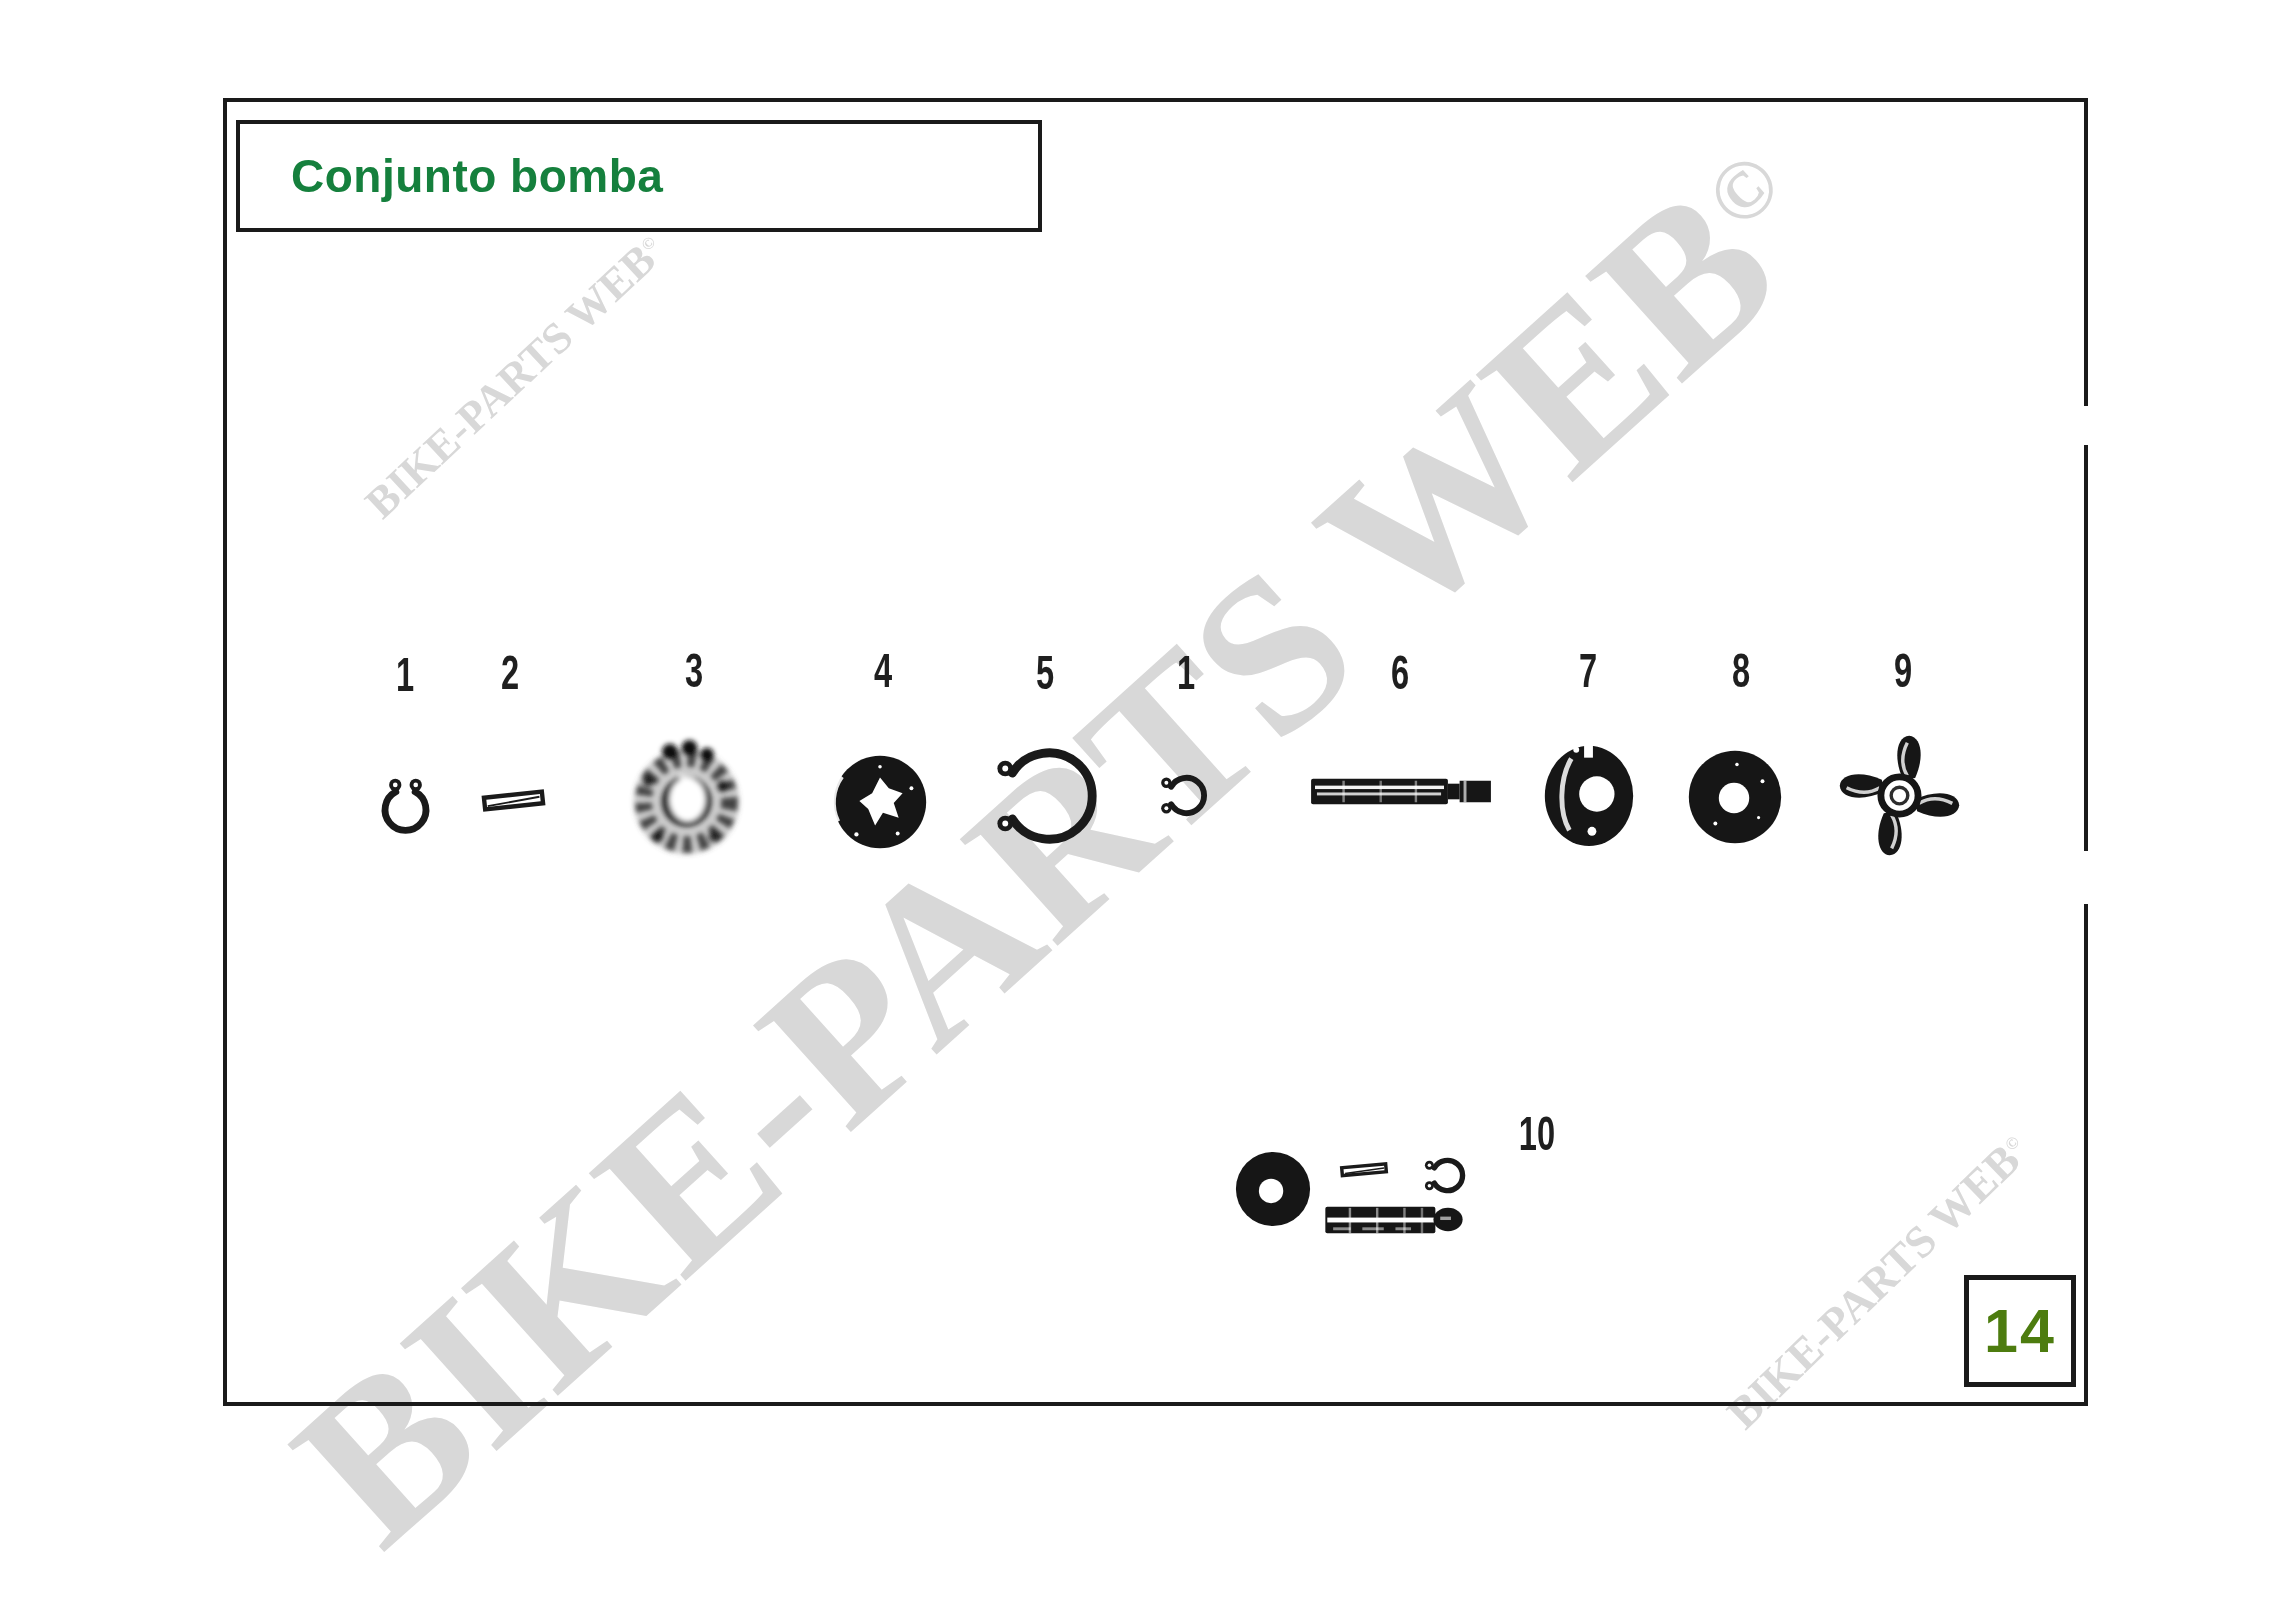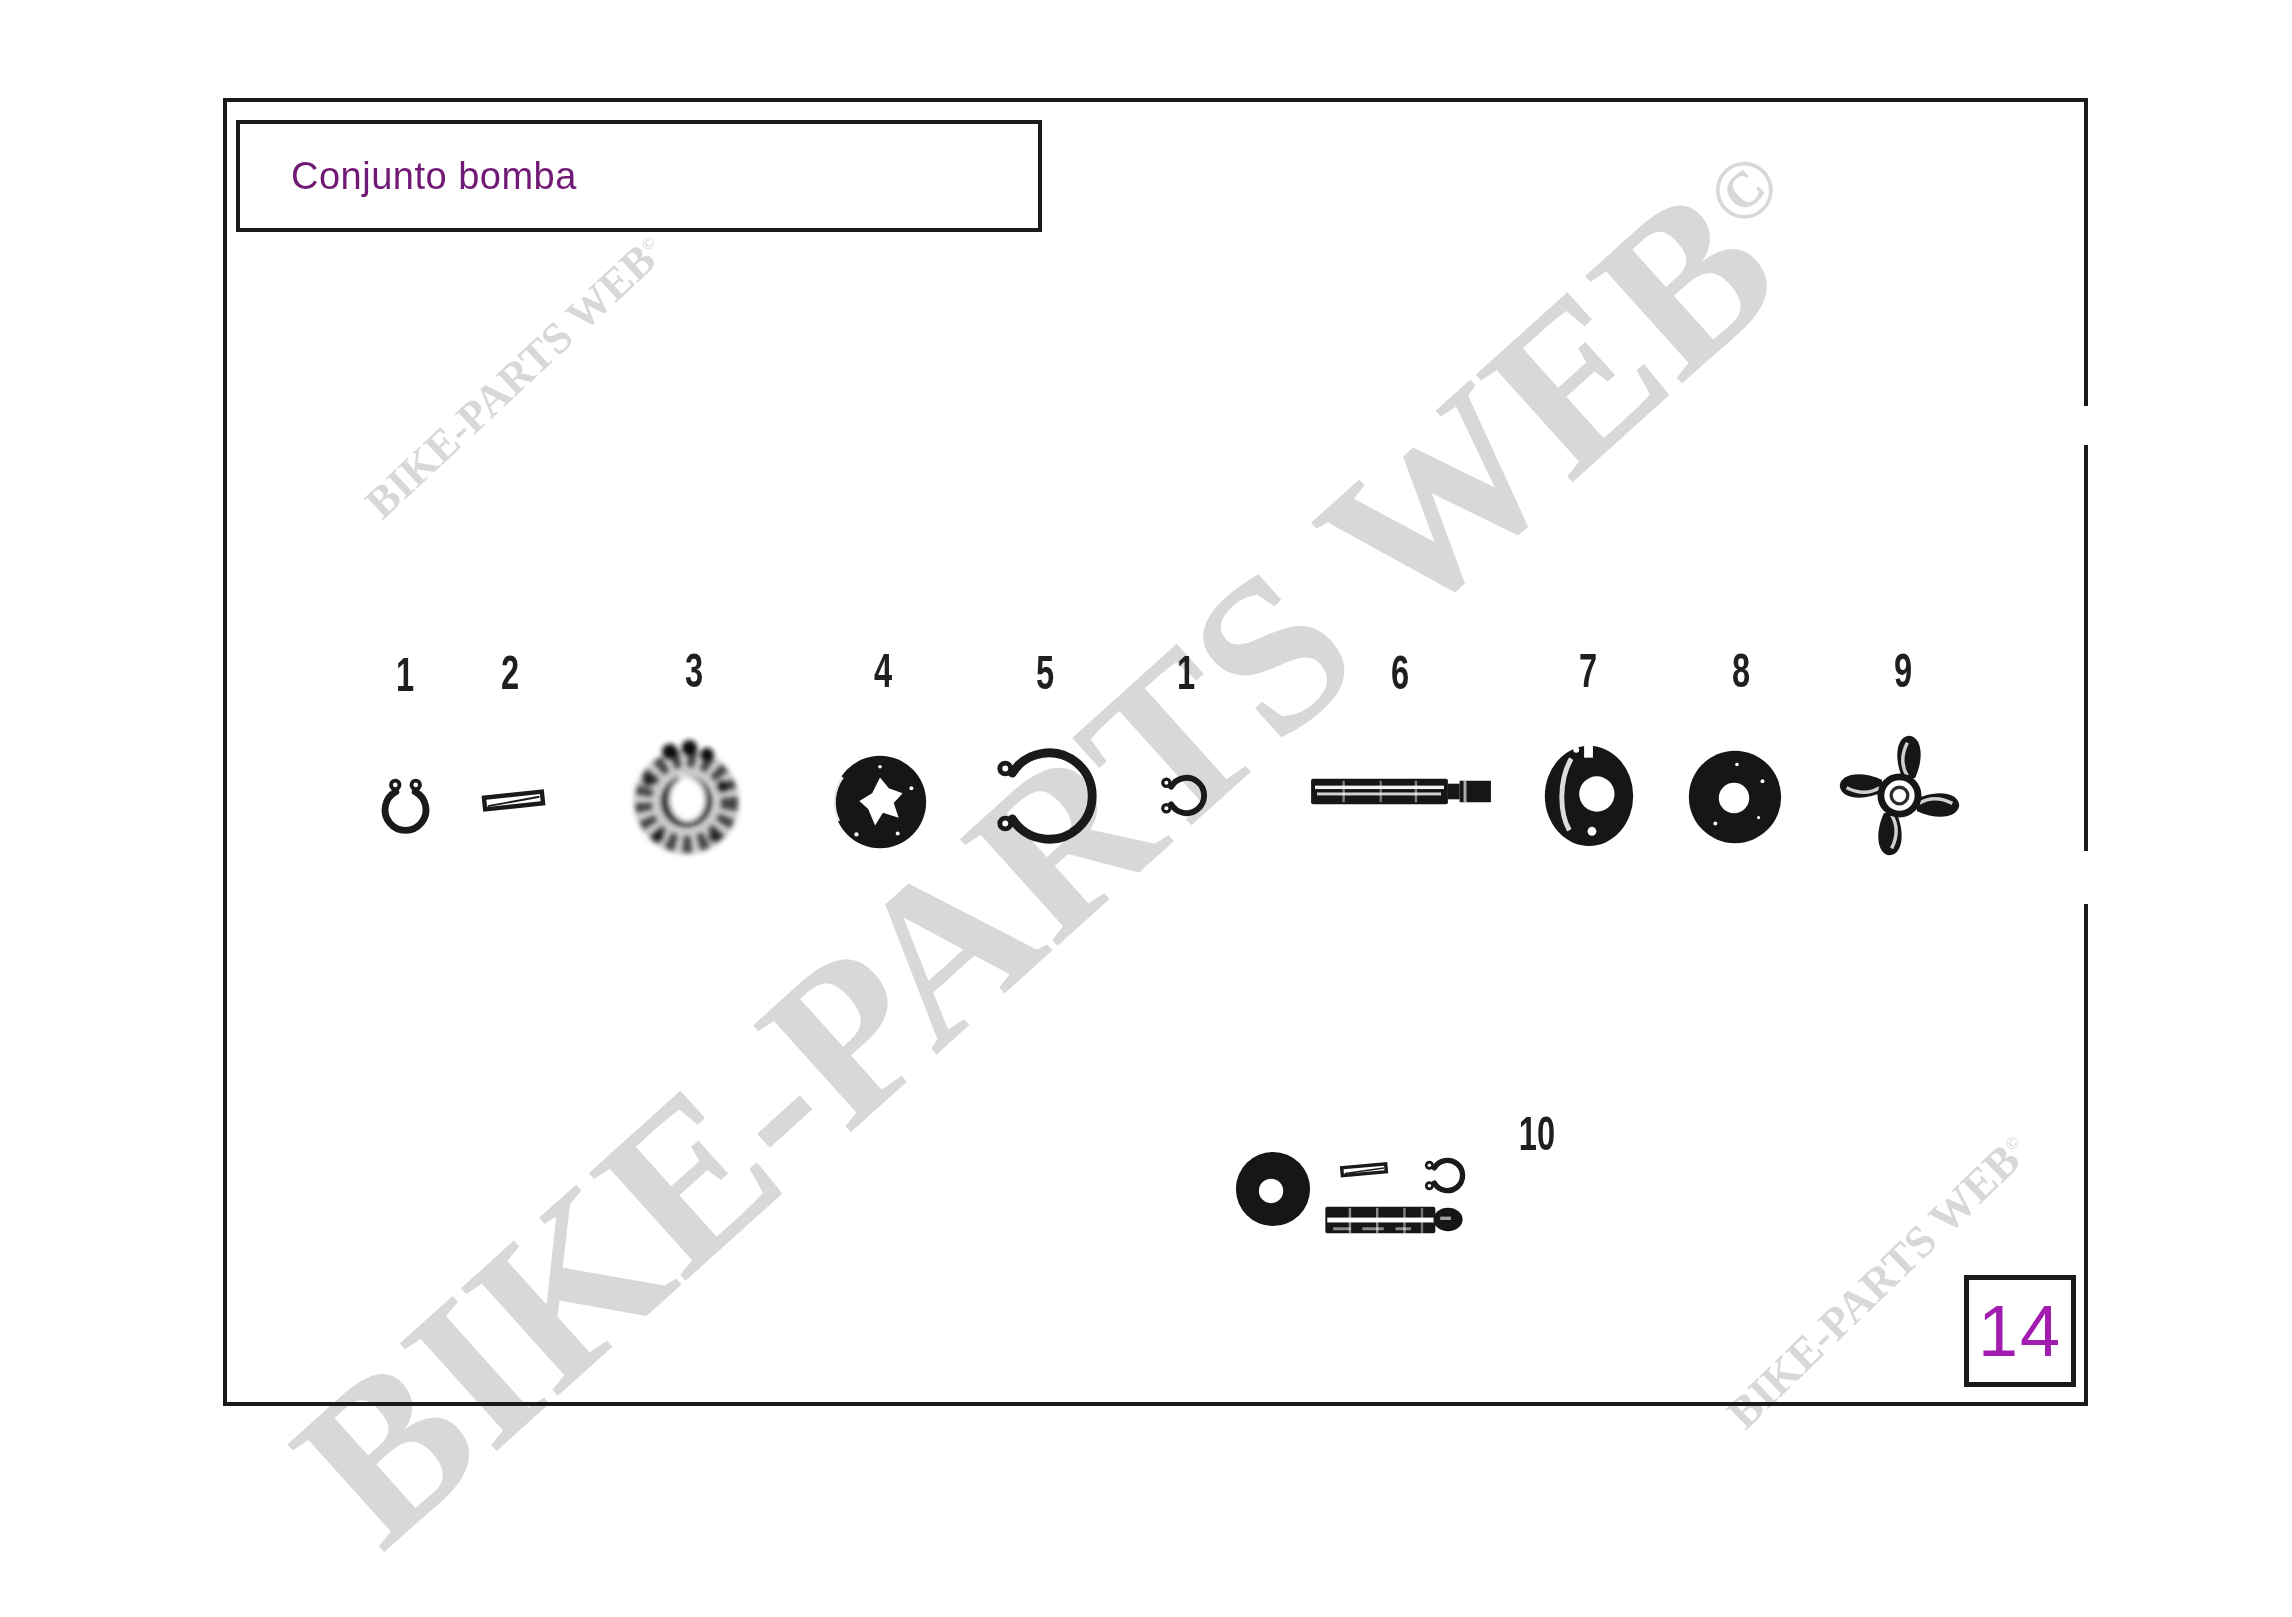--- a/index.html
+++ b/index.html
@@ -6,38 +6,38 @@
   .page{position:relative;width:2293px;height:1617px;background:#ffffff;overflow:hidden;
         font-family:"Liberation Sans",sans-serif;}
   
   .frame{position:absolute;left:223px;top:98px;width:1865px;height:1308px;
          border:4.9px solid #1a1a1a;box-sizing:border-box;background:transparent;z-index:3;}
   .border-gap{position:absolute;background:#ffffff;z-index:3;}
   
   .title-box{position:absolute;left:236px;top:120px;width:806px;height:112px;
              border:4.9px solid #1a1a1a;box-sizing:border-box;background:#fff;z-index:4;
              display:flex;align-items:center;padding-left:51px;}
-  .title-text{font-size:38px;font-weight:400;color:#701a75;letter-spacing:0.5px;}
+  .title-text{font-size:46px;font-weight:700;color:#15803d;letter-spacing:0.5px;}
   
   .wm{position:absolute;z-index:1;font-family:"Liberation Serif",serif;font-weight:700;
       color:#d8d8d8;white-space:nowrap;pointer-events:none;}
   .wm sup{font-size:38%;vertical-align:super;font-weight:700;}
   #wm-big{left:1059px;top:845px;font-size:221px;transform:translate(-50%,-50%) rotate(-42deg);}
   #wm-tl {left:515px;top:377px;font-size:44px;transform:translate(-50%,-50%) rotate(-43deg);}
   #wm-br {left:1878px;top:1282px;font-size:45px;transform:translate(-50%,-50%) rotate(-44deg);}
   
   .plabel{position:absolute;z-index:4;font-weight:600;font-size:48px;color:#1f1f1f;
           transform:translateX(-50%) scaleX(.68);transform-origin:center top;line-height:1;}
   
   .fig{position:absolute;z-index:4;}
   
   .pagenum-box{position:absolute;left:1964px;top:1275px;width:112px;height:112px;
                border:5.9px solid #1a1a1a;box-sizing:border-box;background:#fff;z-index:4;
                display:flex;align-items:center;justify-content:center;}
-  .pagenum{font-size:72px;font-weight:400;color:#a21caf;letter-spacing:2px;}
+  .pagenum{font-size:61px;font-weight:700;color:#4d7c0f;letter-spacing:2px;}
 </style>
 </head>
 <body>
 
 <div class="page">
 
   <div class="wm" id="wm-tl"><span>BIKE-PARTS WEB</span><sup>©</sup></div>
   <div class="wm" id="wm-big"><span>BIKE-PARTS WEB</span><sup>©</sup></div>
   <div class="wm" id="wm-br"><span>BIKE-PARTS WEB</span><sup>©</sup></div>
 

